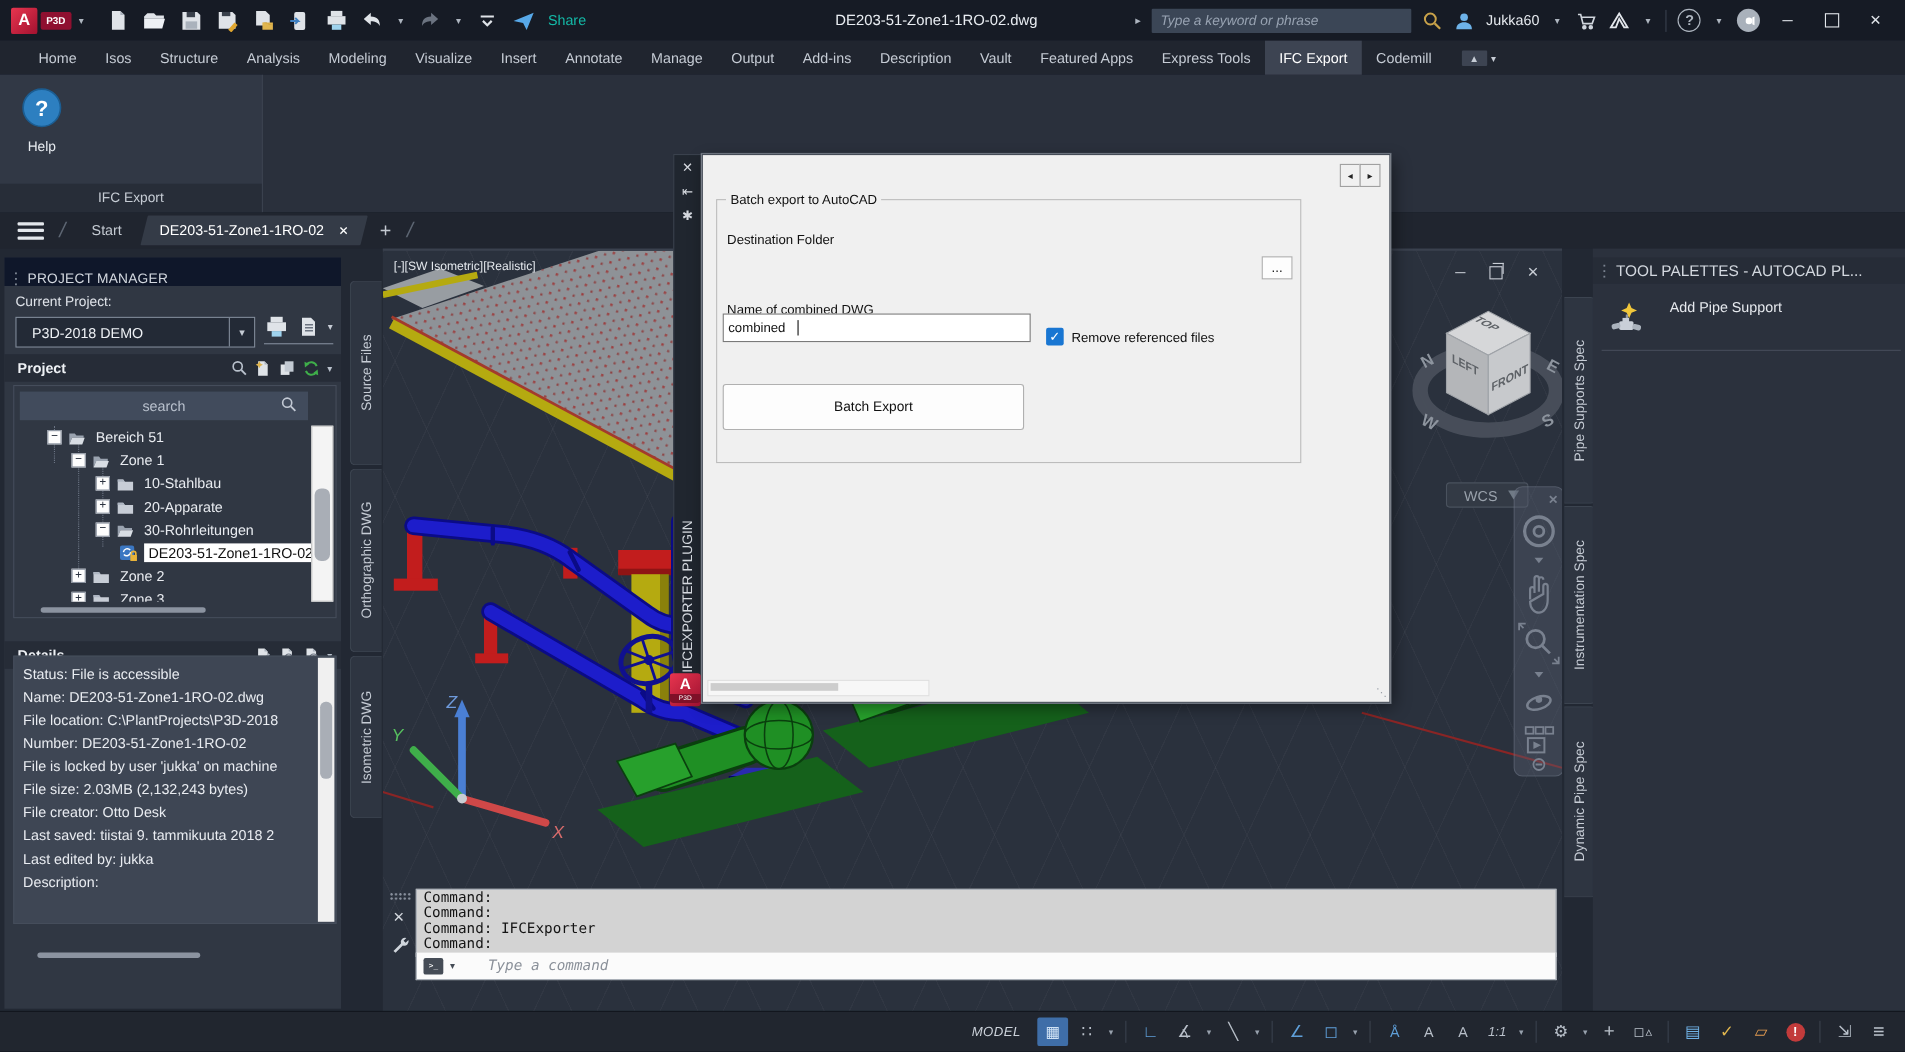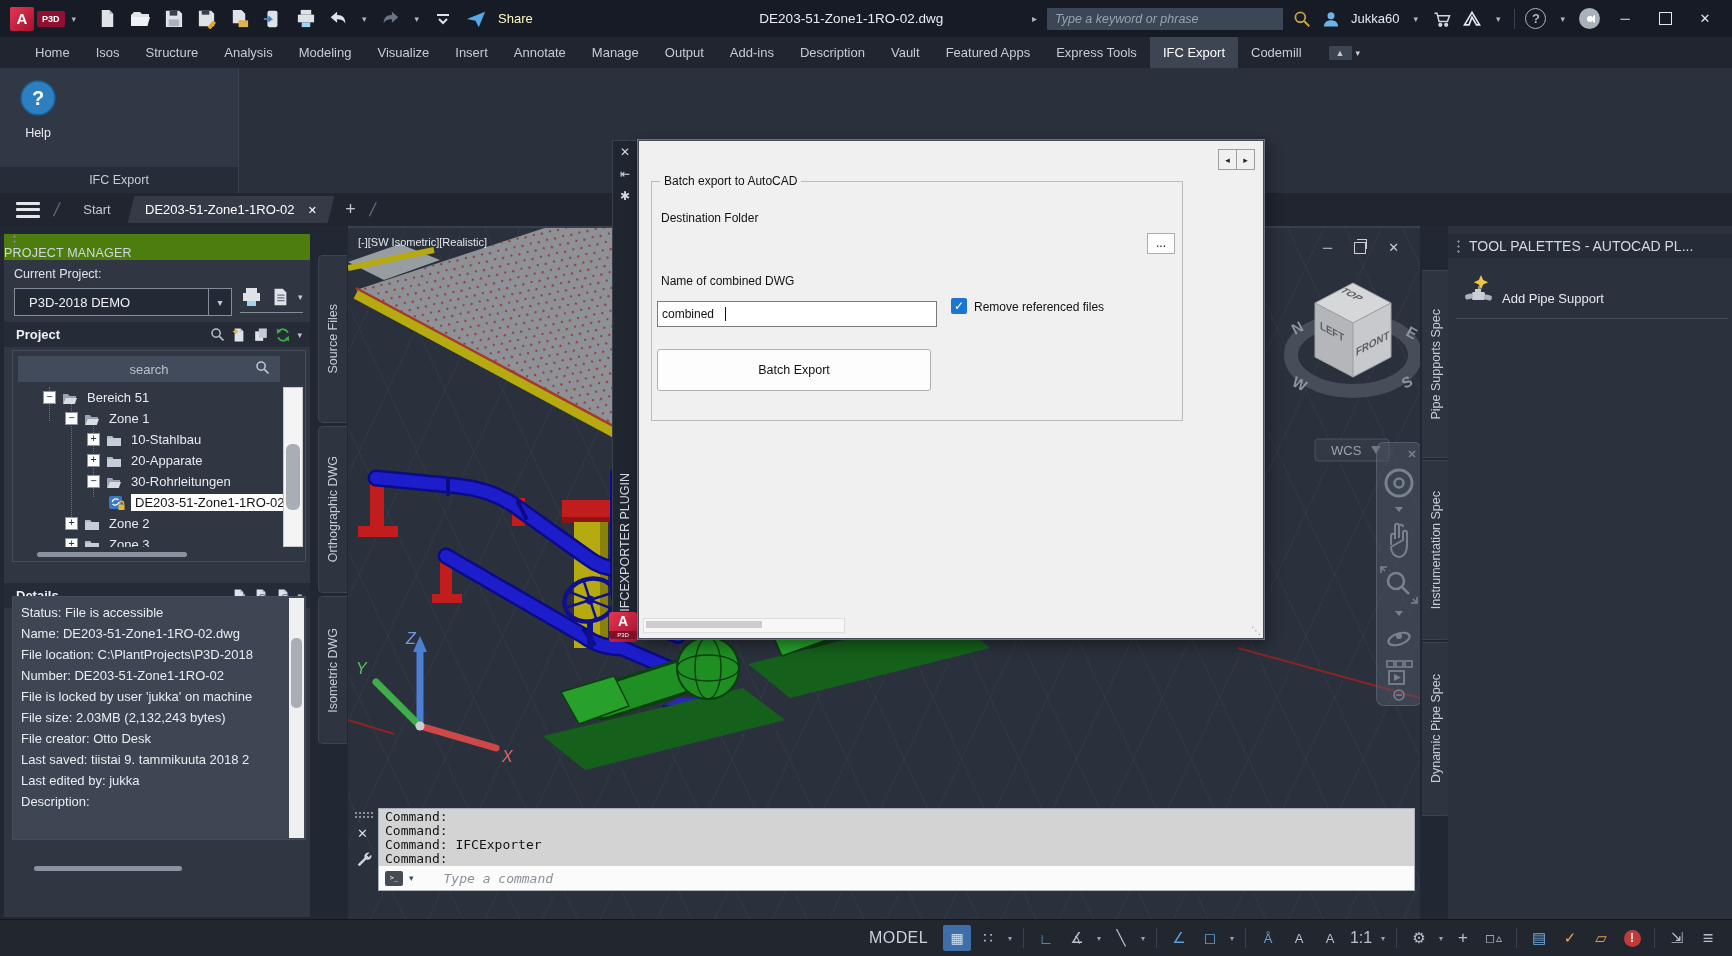--- a/index.html
+++ b/index.html
@@ -12,21 +12,21 @@
   
   .titlebar{position:absolute;left:0;top:0;width:1732px;height:37px;background:#161b25;
             display:flex;align-items:center;}
   .app-logo{display:flex;align-items:center;gap:3px;margin-left:10px;}
   .app-a{width:24px;height:24px;background:linear-gradient(135deg,#e8354f,#a31230);color:#fff;
          font-weight:bold;font-size:15px;display:flex;align-items:center;justify-content:center;border-radius:2px;}
   .app-p3d{background:#8f1030;color:#fff;font-weight:bold;font-size:9px;padding:3px 5px;border-radius:2px;}
   .tb-chev{color:#aeb6c0;font-size:9px;margin:0 4px;}
   .qat{display:flex;align-items:center;gap:7px;margin-left:14px;}
   .qat-btn{width:26px;height:26px;display:flex;align-items:center;justify-content:center;border-radius:2px;}
-  .share-lbl{color:#fef9c3;margin-left:2px;}
+  .share-lbl{color:#14b8a6;margin-left:2px;}
   .tb-title{position:absolute;left:50%;transform:translateX(-58%);color:#e9edf2;font-size:13.5px;white-space:nowrap;}
   .tb-right{position:absolute;right:0;top:0;height:37px;display:flex;align-items:center;gap:10px;padding-right:12px;}
   .tb-search{width:220px;height:22px;background:#3b4656;border:none;border-radius:1px;color:#dfe5ec;
              font-style:italic;font-size:12.5px;padding:0 8px;outline:none;}
   .tb-search::placeholder{color:#98a3b2;}
   .circle-icon{width:22px;height:22px;border-radius:50%;display:flex;align-items:center;justify-content:center;}
   .help-circle{border:1.5px solid #aeb6c0;color:#aeb6c0;font-size:13px;font-weight:bold;width:19px;height:19px;}
   .asst-circle{background:#a9b1bb;color:#161b25;font-size:11px;width:21px;height:21px;}
   .tb-sep{width:1px;height:20px;background:#39414e;}
   .win-btn{width:30px;height:26px;display:flex;align-items:center;justify-content:center;color:#e3e7ec;font-size:13px;}
@@ -57,21 +57,21 @@
   .burger i{height:3px;background:#e3e7ec;border-radius:1px;}
   .ft-slash{color:#5d6673;font-size:19px;margin:0 14px;transform:skewX(-12deg);}
   .ftab{color:#c3c9d1;font-size:13px;padding:0 10px;}
   .ftab-active{background:#343b47;transform:skewX(-14deg);padding:6px 14px;margin-left:10px;border-radius:1px;}
   .ftab-active > span{display:inline-block;transform:skewX(14deg);color:#fff;}
   .ftab-x{margin-left:10px;color:#aeb5bf;font-size:11px;}
   .ft-plus{color:#c3c9d1;font-size:18px;margin-left:14px;}
 
   
   .pm{position:absolute;left:4px;top:234px;width:306px;height:683px;background:#303743;}
-  .pm-titlerow{position:absolute;left:0;top:0;width:100%;height:26px;background:#4d7c0f;display:flex;align-items:flex-start;flex-direction:column;}
+  .pm-titlerow{position:absolute;left:0;top:0;width:100%;height:26px;background:#0f172a;display:flex;align-items:flex-end;}
   .grip-dots{width:5px;height:14px;margin:0 8px 0 8px;
      background-image:radial-gradient(circle,#79828f 1px,transparent 1.2px);background-size:5px 5px;}
   .pm-title{color:#d3d8df;font-size:12.5px;letter-spacing:.2px;}
   .pm-curlbl{position:absolute;left:10px;top:33px;color:#dfe3e9;font-size:12.5px;}
   .pm-combo{position:absolute;left:10px;top:54px;width:216px;height:26px;background:#232a36;border:1px solid #828c9b;
             display:flex;align-items:center;}
   .pm-combo .val{flex:1;padding-left:14px;color:#eef1f5;font-size:13px;}
   .pm-combo .cbtn{width:22px;height:100%;border-left:1px solid #828c9b;display:flex;align-items:center;justify-content:center;color:#c6ccd5;font-size:10px;}
   .pm-hdr{position:absolute;left:0;width:100%;height:25px;background:#262c37;display:flex;align-items:center;}
   .pm-hdr .t{font-weight:bold;color:#eef1f5;font-size:13px;margin-left:12px;flex:1;}
@@ -151,21 +151,21 @@
   .dbutton{position:absolute;background:#fdfdfd;border:1px solid #b0b0b0;border-radius:3px;display:flex;
            align-items:center;justify-content:center;font-size:12.5px;color:#111;}
   .dsb{position:absolute;left:4px;top:477px;width:200px;height:13px;background:#f7f7f7;border:1px solid #dedede;}
   .dsb .thumb{position:absolute;left:2px;top:2px;width:116px;height:7px;background:#cdcdcd;}
   .dgrip{position:absolute;right:2px;bottom:2px;width:10px;height:10px;color:#9aa0a8;font-size:10px;line-height:10px;}
 
   
   .tp{position:absolute;left:1448px;top:226px;width:284px;height:693px;background:#2b313d;}
   .tp-titlerow{position:absolute;left:0;top:8px;width:100%;height:24px;background:#262c37;display:flex;align-items:center;}
   .tp-title{color:#d3d8df;font-size:14px;}
-  .tp-item{position:absolute;left:12px;top:46px;display:flex;align-items:flex-end;gap:8px;}
+  .tp-item{position:absolute;left:12px;top:46px;display:flex;align-items:flex-start;gap:24px;}
   .tp-item .lbl{color:#e6e9ee;font-size:13px;}
   .tp-div{position:absolute;left:8px;top:92px;right:4px;border-top:1px solid #454c59;}
 
   
   .cmd{position:absolute;left:352px;top:808px;width:1063px;height:82px;z-index:20;}
   .cmd-strip{position:absolute;left:0;top:0;width:26px;height:82px;}
   .cmd-grip{width:20px;height:7px;margin:3px 0 0 2px;
     background-image:radial-gradient(circle,#8b93a0 1px,transparent 1.2px);background-size:4px 4px;}
   .cmd-x{position:absolute;left:5px;top:18px;color:#d5dae0;font-size:13px;}
   .cmd-hist{position:absolute;left:26px;top:0;right:0;height:58px;background:#d3d3d3;border:1px solid #aab0b8;
@@ -180,21 +180,21 @@
   
   .statusbar{position:absolute;left:0;top:919px;width:1732px;height:37px;background:#21262f;border-top:1px solid #12161e;
              display:flex;align-items:center;justify-content:flex-end;gap:3px;padding-right:10px;box-sizing:border-box;}
   .sb-model{color:#ccd2da;font-size:12.5px;margin-right:12px;letter-spacing:.4px;}
   .sb-btn{min-width:24px;height:26px;display:flex;align-items:center;justify-content:center;color:#b9c0ca;
           font-size:15px;border-radius:2px;padding:0 2px;}
   .sb-btn.act{color:#5f9fd8;}
   .sb-btn.gridact{background:#3f6ea8;color:#cfe2f5;font-size:14px;}
   .sb-chev{color:#98a1ad;font-size:8px;min-width:10px;height:26px;display:flex;align-items:center;justify-content:center;}
   .sb-sep{width:1px;height:20px;background:#3a414d;margin:0 5px;}
-  .sb-txt{font-size:16px;}
+  .sb-txt{font-size:12px;font-style:italic;}
   .sb-alert{background:#c23b3b;color:#fff;border-radius:50%;width:17px;height:17px;font-size:12px;font-weight:bold;
             display:flex;align-items:center;justify-content:center;}
 </style>
 </head>
 <body>
 
 <div id="root">
 
   <svg width="0" height="0" style="position:absolute">
     <defs>
@@ -784,21 +784,21 @@
         <span class="darr">◂</span>
         <span class="darr">▸</span>
       </div>
 
       <div class="groupbox">
         <span class="gt">Batch export to AutoCAD</span>
       </div>
       <div class="dlbl" style="left:22px;top:70px;">Destination Folder</div>
       <span class="dbrowse" style="left:508px;top:92px;width:26px;height:19px;">...</span>
       <div class="dlbl" style="left:22px;top:133px;">Name of combined DWG</div>
-      <div class="fakein" style="left:18px;top:160px;width:270px;height:24px;gap:10px;">
+      <div class="fakein" style="left:18px;top:144px;width:270px;height:24px;gap:10px;">
         <span>combined</span>
           <span class="caret"></span>
       </div>
       <span class="chk" style="left:312px;top:157px;">✓</span>
       <span class="dlbl" style="left:335px;top:159px;">Remove referenced files</span>
       <div class="dbutton" style="left:18px;top:208px;width:272px;height:40px;">Batch Export</div>
 
       <div class="dsb">
           <div class="thumb"></div>
         </div>

